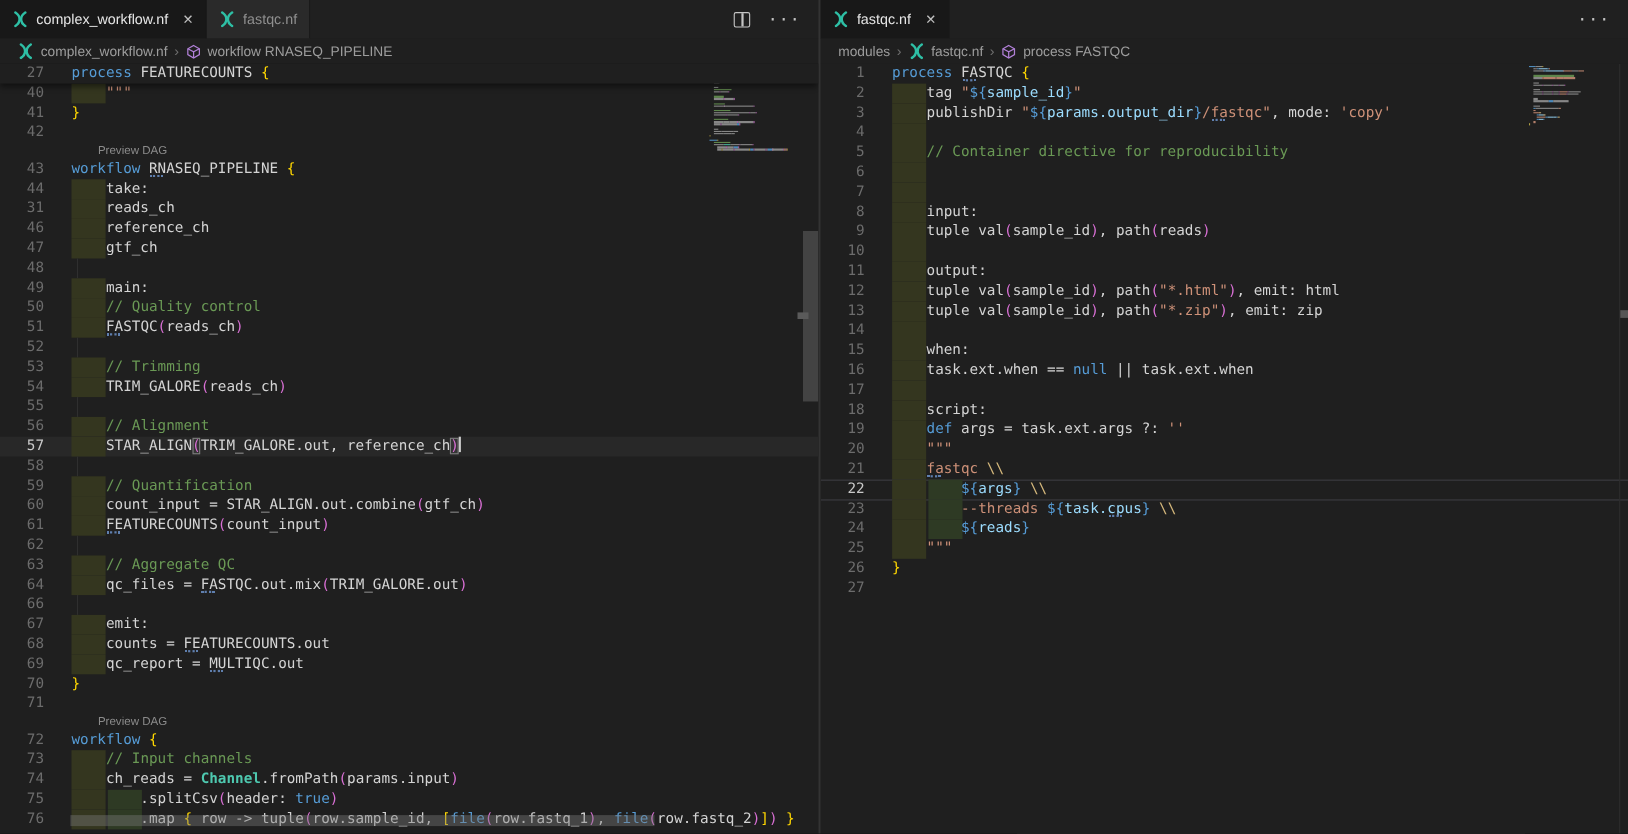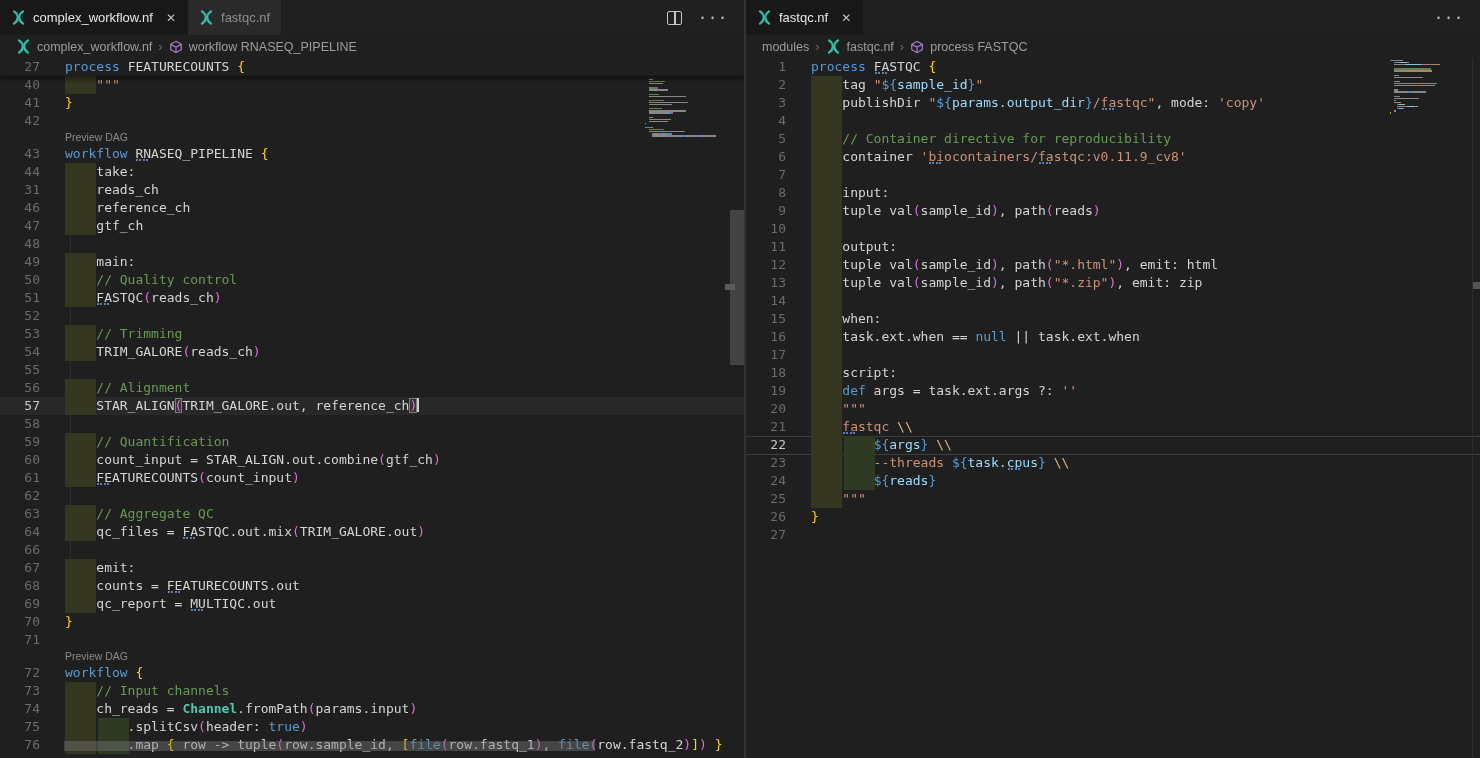--- a/index.html
+++ b/index.html
@@ -45,21 +45,21 @@
   .ln { width:40px; flex:none; text-align:right; color:#6c6c6c; user-select:none; }
   .ln.active { color:#c9c9c9; }
   .code { margin-left:25px; position:relative; white-space:pre; color:#d4d4d4; z-index:1; }
   .hlblock { position:absolute; top:0; height:18px; width:31px; z-index:0; }
   .hl-1 { left:65px; background:#34361f; }
   .hl-2 { left:98px; background:#2e3a24; }
   .guide { position:absolute; top:0; left:70px; height:18px; width:1px; background:#2f2f2f; }
   .row.cur-fill { background:#282828; }
   .row.cur-border::before { content:""; position:absolute; left:0; right:0; top:0; height:17px;
     border-top:1px solid #3d3d42; border-bottom:1px solid #3d3d42; pointer-events:none; }
-  .lens-row { height:15px; line-height:15px; padding-left:65px;
+  .lens-row { height:15px; line-height:15px; padding-left:89px;
     font-family:"Liberation Sans", sans-serif; font-size:10.5px; color:#8b8b8b; }
   .sticky { position:relative; z-index:3; background:#1f1f1f; box-shadow:0 3px 5px rgba(0,0,0,.45); }
 
   
   .k { color:#569CD6; } .t { color:#4EC9B0;font-weight:bold; } .s { color:#CE9178; } .e { color:#D7BA7D; }
   .c { color:#6A9955; } .v { color:#9CDCFE; } .x { color:#D4D4D4; } .y { color:#FFD700; }
   .p { color:#DA70D6; } .u { color:#179FFF; }
   .w { position:relative; }
   .w::after { content:""; position:absolute; left:1px; bottom:0; width:12px; height:0;
     border-bottom:2px dotted #5f7fae; }
@@ -557,21 +557,20 @@
           <span class="code"></span>
         </div>
         <div class="row">
           <span class="ln">5</span>
           <span class="hlblock hl-1"></span>
           <span class="code"><span class="x">    </span><span class="c">// Container directive for reproducibility</span></span>
         </div>
         <div class="row">
           <span class="ln">6</span>
           <span class="hlblock hl-1"></span>
-          <span class="code"><span class="x">    container </span><span class="s">'</span><span class="s w">biocontainers</span><span class="s">/</span><span class="s w">fastqc</span><span class="s">:v0.11.9_cv8'</span></span>
         </div>
         <div class="row">
           <span class="ln">7</span>
           <span class="hlblock hl-1"></span>
           <span class="code"></span>
         </div>
         <div class="row">
           <span class="ln">8</span>
           <span class="hlblock hl-1"></span>
           <span class="code"><span class="x">    input:</span></span>

